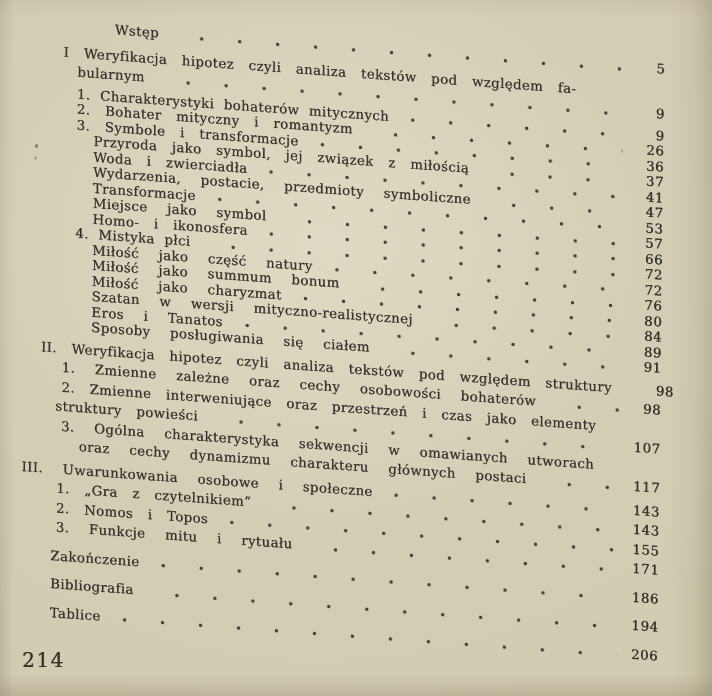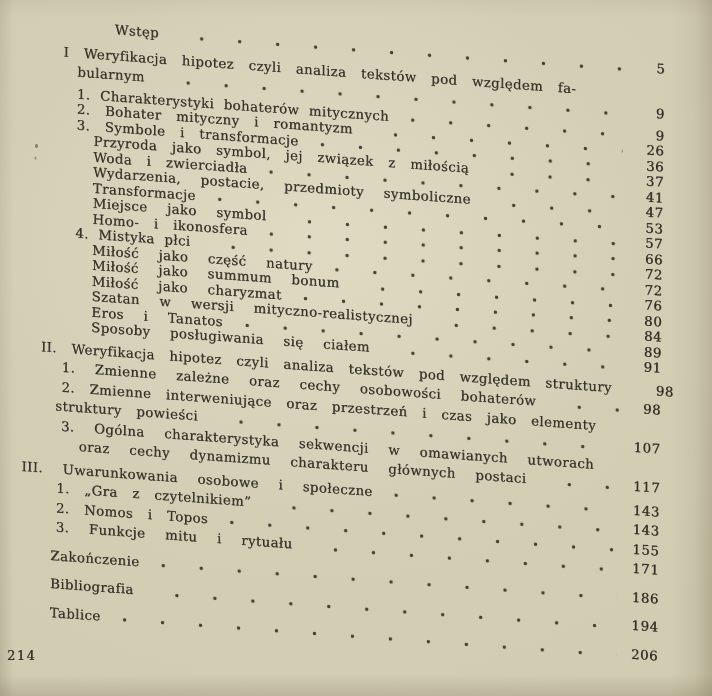--- a/index.html
+++ b/index.html
@@ -54,22 +54,22 @@
     background-image:radial-gradient(circle, rgba(55,50,40,.92) 1.3px, rgba(55,50,40,0) 2.1px);
     background-size:38px 7px;background-repeat:repeat-x;background-position:10px 55%;
   }
   .row:nth-child(even) .leader{background-position:29px 55%;}
   .num{
     flex:0 0 auto;min-width:34px;text-align:right;
     font-size:13.3px;letter-spacing:.6px;color:#322e26;
     text-shadow:.5px .2px .4px rgba(50,46,38,.7);
   }
   .folio{
-    position:absolute;left:7px;top:648px;
-    font-size:13px;letter-spacing:1.5px;color:#36322a;
+    position:absolute;left:22px;top:648px;
+    font-size:20px;letter-spacing:1.5px;color:#36322a;
     text-shadow:.5px .3px .5px rgba(54,50,42,.7);
   }
   .speck{
     position:absolute;left:35px;top:144px;width:3px;height:4px;border-radius:50%;
     background:rgba(60,54,44,.55);box-shadow:-1px 12px 0 -0.5px rgba(60,54,44,.45);
   }
 </style>
 </head>
 <body>
 

